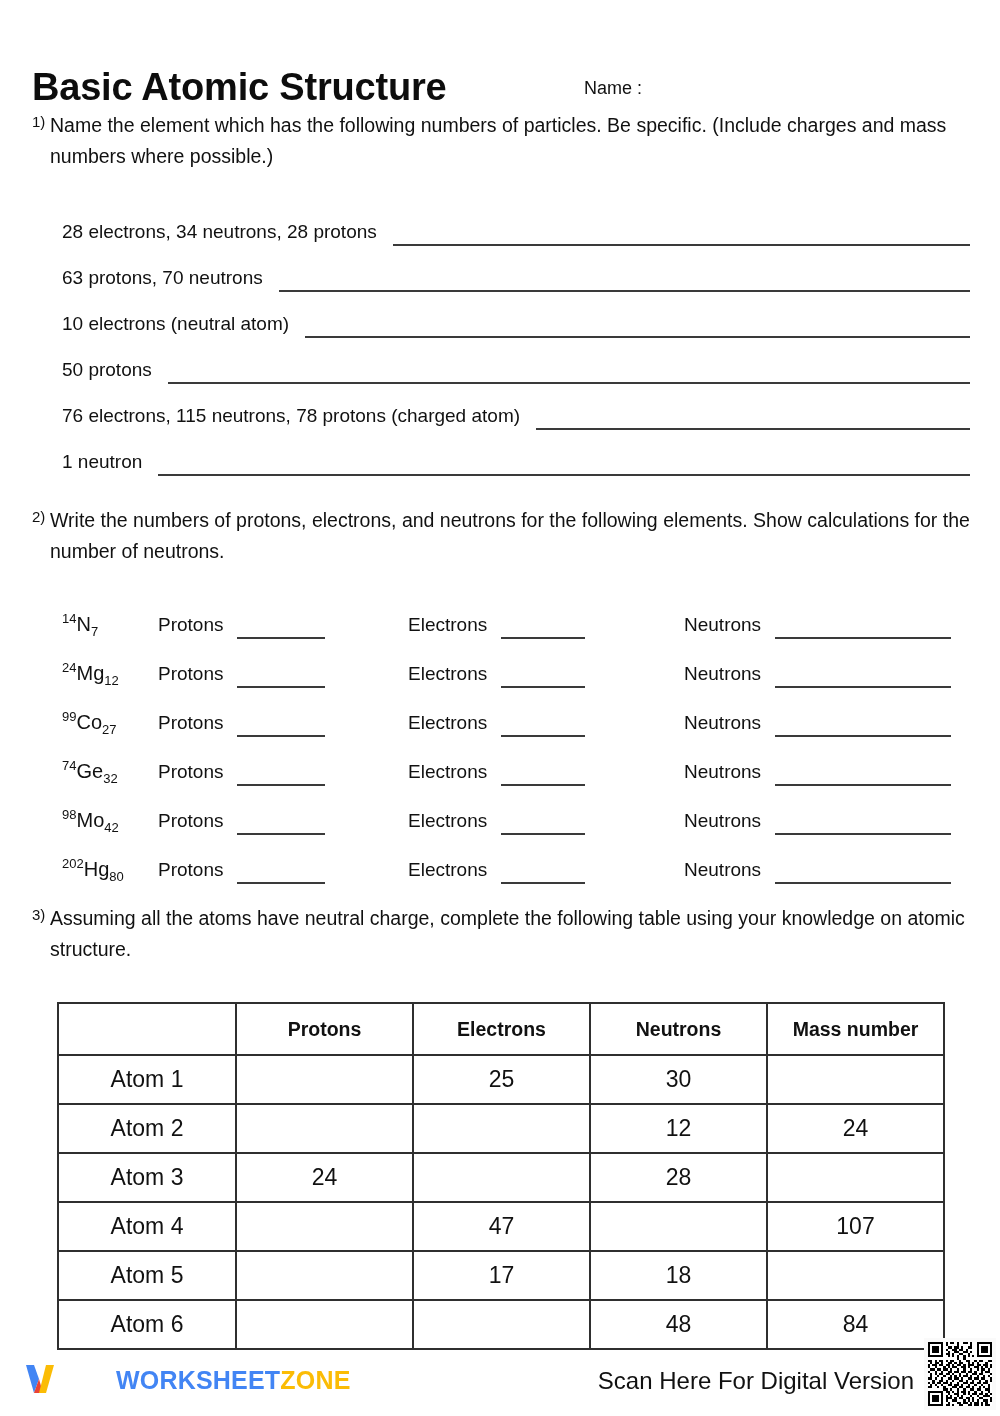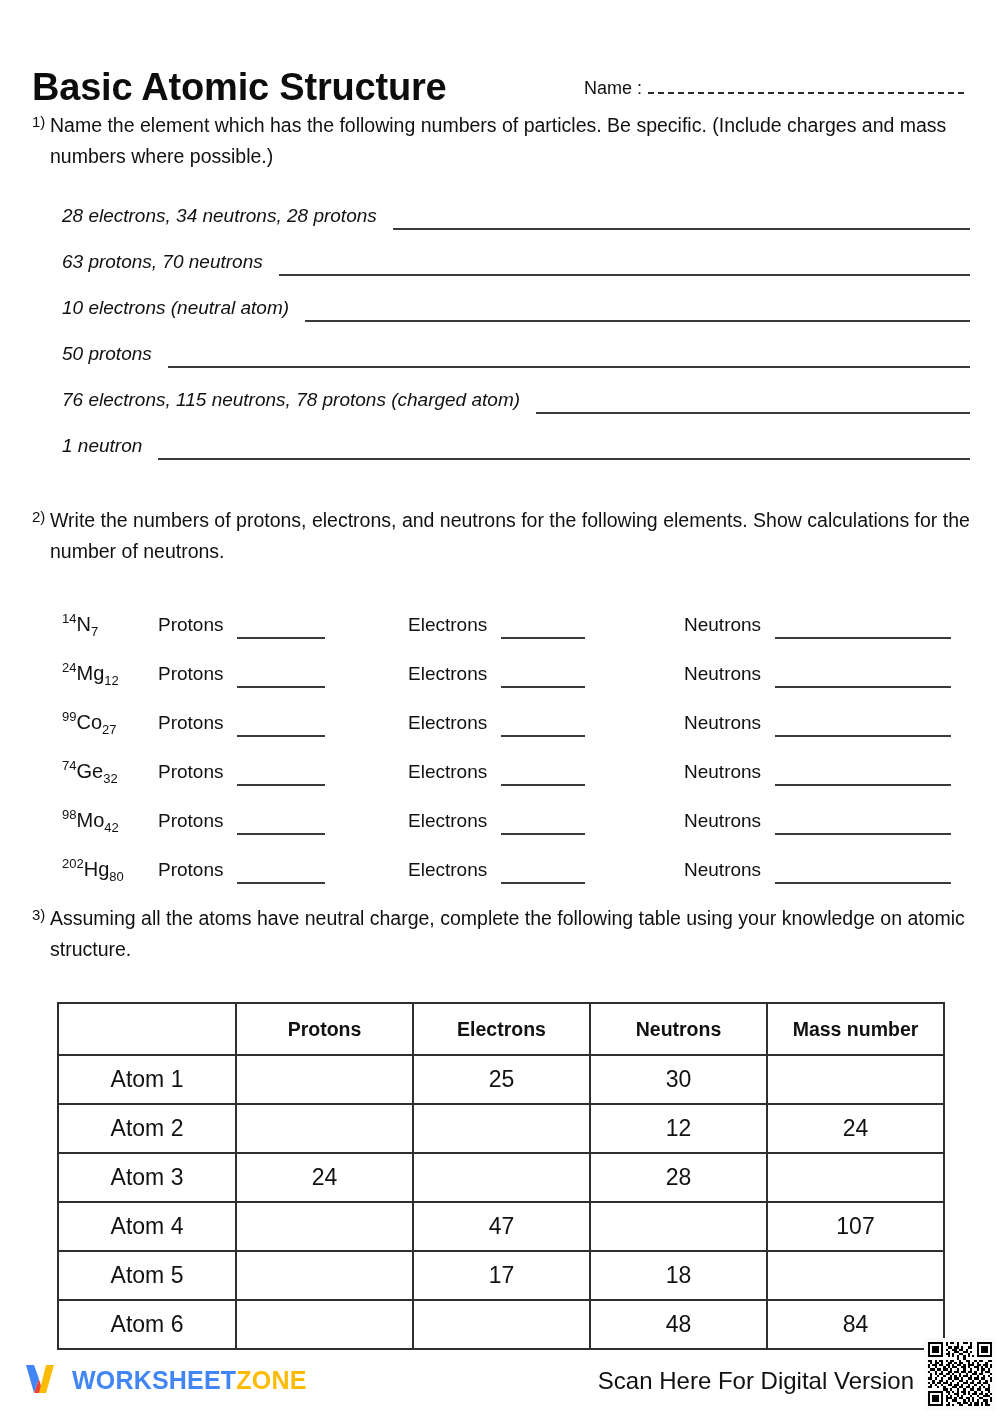--- a/index.html
+++ b/index.html
@@ -45,20 +45,21 @@
     color: #0d0d0d;
     white-space: nowrap;
   }
   .name-block {
     position: absolute;
     right: 4px;
     top: 14px;
     width: 380px;
     display: flex;
     align-items: baseline;
+    flex-direction: column;
   }
   .name-label {
     font-size: 18px;
     color: #111;
     white-space: nowrap;
     margin-right: 6px;
   }
   .name-line {
     flex: 1 1 auto;
     height: 14px;
@@ -197,20 +198,21 @@
     bottom: 0;
     height: 86px;
   }
   .brand {
     position: absolute;
     left: 22px;
     bottom: 16px;
     display: flex;
     align-items: center;
     height: 40px;
+    gap: 44px;
   }
   .brand-mark {
     width: 40px;
     height: 36px;
     margin-right: 10px;
     position: relative;
   }
   .brand-text {
     font-size: 25px;
     font-weight: bold;
@@ -251,21 +253,21 @@
       <span class="name-label">Name :</span>
       <span class="name-line"></span>
     </div>
   </div>
 
   <div class="q" style="top:110px;">
     <span class="q-num">1)</span>
     <div class="q-text">Name the element which has the following numbers of particles. Be specific. (Include charges and mass numbers where possible.)</div>
   </div>
 
-  <div class="q1-rows" style="top:184px; left:62px; right:30px; position:absolute;font-style:italic;">
+  <div class="q1-rows" style="top:200px; left:62px; right:30px; position:absolute;">
     <div class="q1-row">
       <span class="q1-label">28 electrons, 34 neutrons, 28 protons</span>
       <span class="q1-line"></span>
     </div>
     <div class="q1-row">
       <span class="q1-label">63 protons, 70 neutrons</span>
       <span class="q1-line"></span>
     </div>
     <div class="q1-row">
       <span class="q1-label">10 electrons (neutral atom)</span>

